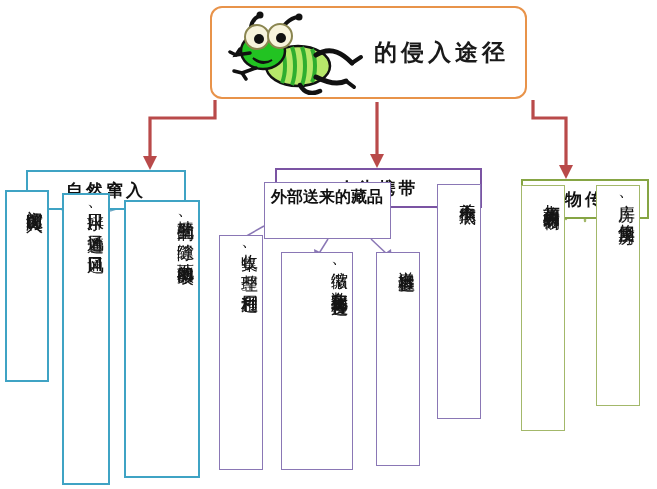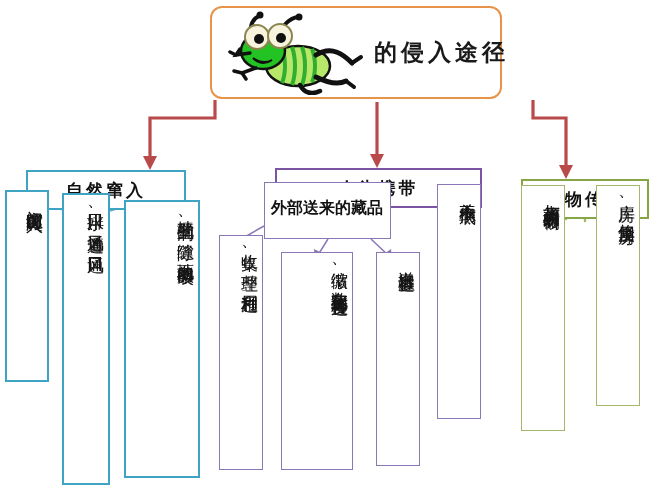--- a/index.html
+++ b/index.html
@@ -31,21 +31,21 @@
     background: #ffffff;
     display: flex;
     align-items: center;
     justify-content: center;
   }
 
   
   #root-box {
     left: 210px;
     top: 6px;
-    width: 292px;
+    width: 317px;
     height: 93px;
     border: 2px solid #E8934A;
     border-radius: 12px;
     justify-content: flex-start;
     align-items: center;
     padding-left: 6px;
   }
   #root-title {
     font-size: 23px;
     font-weight: bold;
@@ -100,21 +100,21 @@
   #leaf-drain  { left: 62px;  top: 193px; width: 48px;  height: 292px; }
   #leaf-wall   { left: 124px; top: 200px; width: 76px;  height: 278px; }
 
   
   #leaf-collection {
     left: 264px; top: 182px; width: 127px; height: 57px;
     border: 1.5px solid #8A77B5;
     writing-mode: horizontal-tb;
     align-items: flex-start;
     justify-content: flex-start;
-    padding: 15px 6px;
+    padding: 4px 6px;
     font-size: 16px;
     font-weight: bold;
     line-height: 1.25;
     color: #111111;
     font-family: "DejaVu Serif", "Liberation Serif", serif;
     letter-spacing: 0px;
     text-align: left;
   }
   #leaf-gather  { left: 219px; top: 235px; width: 44px;  height: 235px; }
   #leaf-digital { left: 281px; top: 252px; width: 72px;  height: 218px; }

